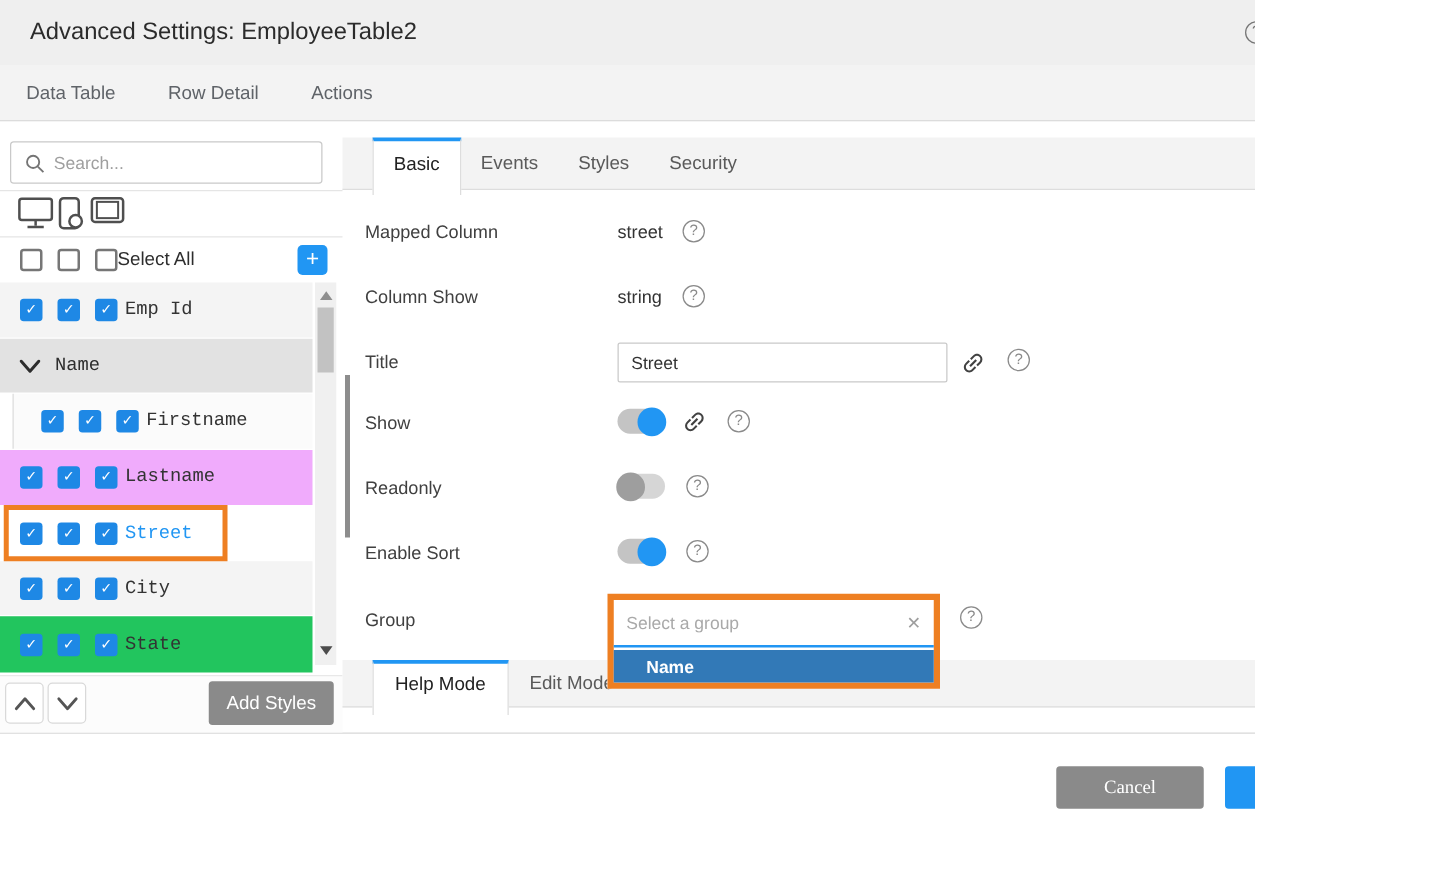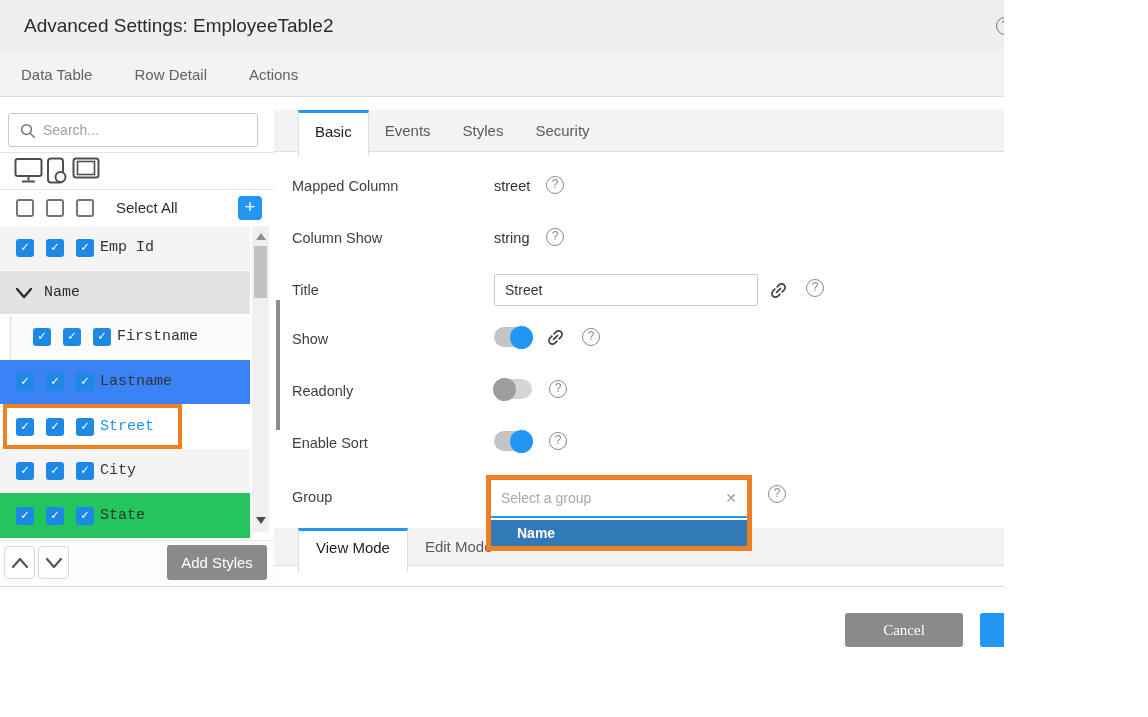--- a/index.html
+++ b/index.html
@@ -32,21 +32,21 @@
   .device-row svg { position:absolute; top:4px; }
   .dev-desktop { left:14px; }
   .dev-mobile { left:46px; }
   .dev-tablet { left:72px; }
 
   .selectall-row { position:absolute; left:0; top:190px; width:274px; height:36px; }
   .cb { position:absolute; width:18px; height:18px; border-radius:3px; }
   .cb.unchecked { background:#fff; border:2px solid #767676; }
   .cb.checked { background:#1e88e5; }
   .cb.checked::after { content:"\2713"; position:absolute; left:0; top:0; width:18px; height:18px; color:#fff; font-size:13px; font-weight:bold; text-align:center; line-height:18px; }
-  .sel-label { position:absolute; left:116px; top:0; line-height:36px; font-size:15px; color:#2d2d2d; }
+  .sel-label { position:absolute; left:94px; top:0; line-height:36px; font-size:15px; color:#2d2d2d; }
   .plus-btn { position:absolute; left:238px; top:6px; width:24px; height:24px; background:#2196f3; border-radius:4px; color:#fff; text-align:center; line-height:22px; font-size:18px; cursor:pointer; }
   .plus-btn::before { content:"+"; }
 
   .col-row { position:absolute; left:0; width:250px;font-family:Liberation Mono, monospace; }
   .col-row .row-label { position:absolute; left:100px; top:0; font-size:15px; color:#333; line-height:inherit; }
   .grp-label { position:absolute; left:44px; top:0; font-size:15px; color:#2d2d2d; font-weight:500; }
   .street-label { color:#2196f3 !important; }
   .sel-outline { position:absolute; left:3px; top:404px; width:179px; height:45px; border:4px solid #ee7f22; z-index:3; pointer-events:none; }
 
   .side-scrollbar { position:absolute; left:252px; top:226px; width:17px; height:306px; background:#f0f0f0; }
@@ -168,21 +168,21 @@
       <span class="grp-label" style="line-height:43px">Name</span>
     </div>
 
     <div class="col-row" style="top:315px;height:44px;left:10px;width:240px;background:#fbfbfb;border-left:1px solid #ddd;line-height:44px">
       <span class="cb checked" style="left:22px;top:13px"></span>
       <span class="cb checked" style="left:52px;top:13px"></span>
       <span class="cb checked" style="left:82px;top:13px"></span>
       <span class="row-label" style="left:106px">Firstname</span>
     </div>
 
-    <div class="col-row" style="top:360px;height:44px;background:#3b82f6;line-height:44px">
+    <div class="col-row" style="top:360px;height:44px;background:#f0abfc;line-height:44px">
       <span class="cb checked" style="left:16px;top:13px"></span>
       <span class="cb checked" style="left:46px;top:13px"></span>
       <span class="cb checked" style="left:76px;top:13px"></span>
       <span class="row-label">Lastname</span>
     </div>
 
     <div class="col-row" style="top:405px;height:43px;background:#ffffff;line-height:43px">
       <span class="cb checked" style="left:16px;top:13px"></span>
       <span class="cb checked" style="left:46px;top:13px"></span>
       <span class="cb checked" style="left:76px;top:13px"></span>
@@ -275,21 +275,21 @@
     <div class="group-wrap">
       <div class="combo">
         <input class="combo-input" placeholder="Select a group" style="">
         <span class="combo-clear"></span>
       </div>
       <div class="combo-option">Name</div>
     </div>
     <span class="q" style="left:768px;top:485px"></span>
 
     <div class="mode-tabs">
-      <div class="mode-tab active">View Mode</div>
+      <div class="mode-tab active">Help Mode</div>
       <div class="mode-tab">Edit Mode</div>
     </div>
 
     <div class="main-scrollbar"></div>
     <span class="tri-up" style="left:1104px;top:159px"></span>
     <div class="main-thumb"></div>
     <span class="tri-down" style="left:1104px;top:566px"></span>
   </div>
 
   <button class="btn btn-cancel">Cancel</button>

